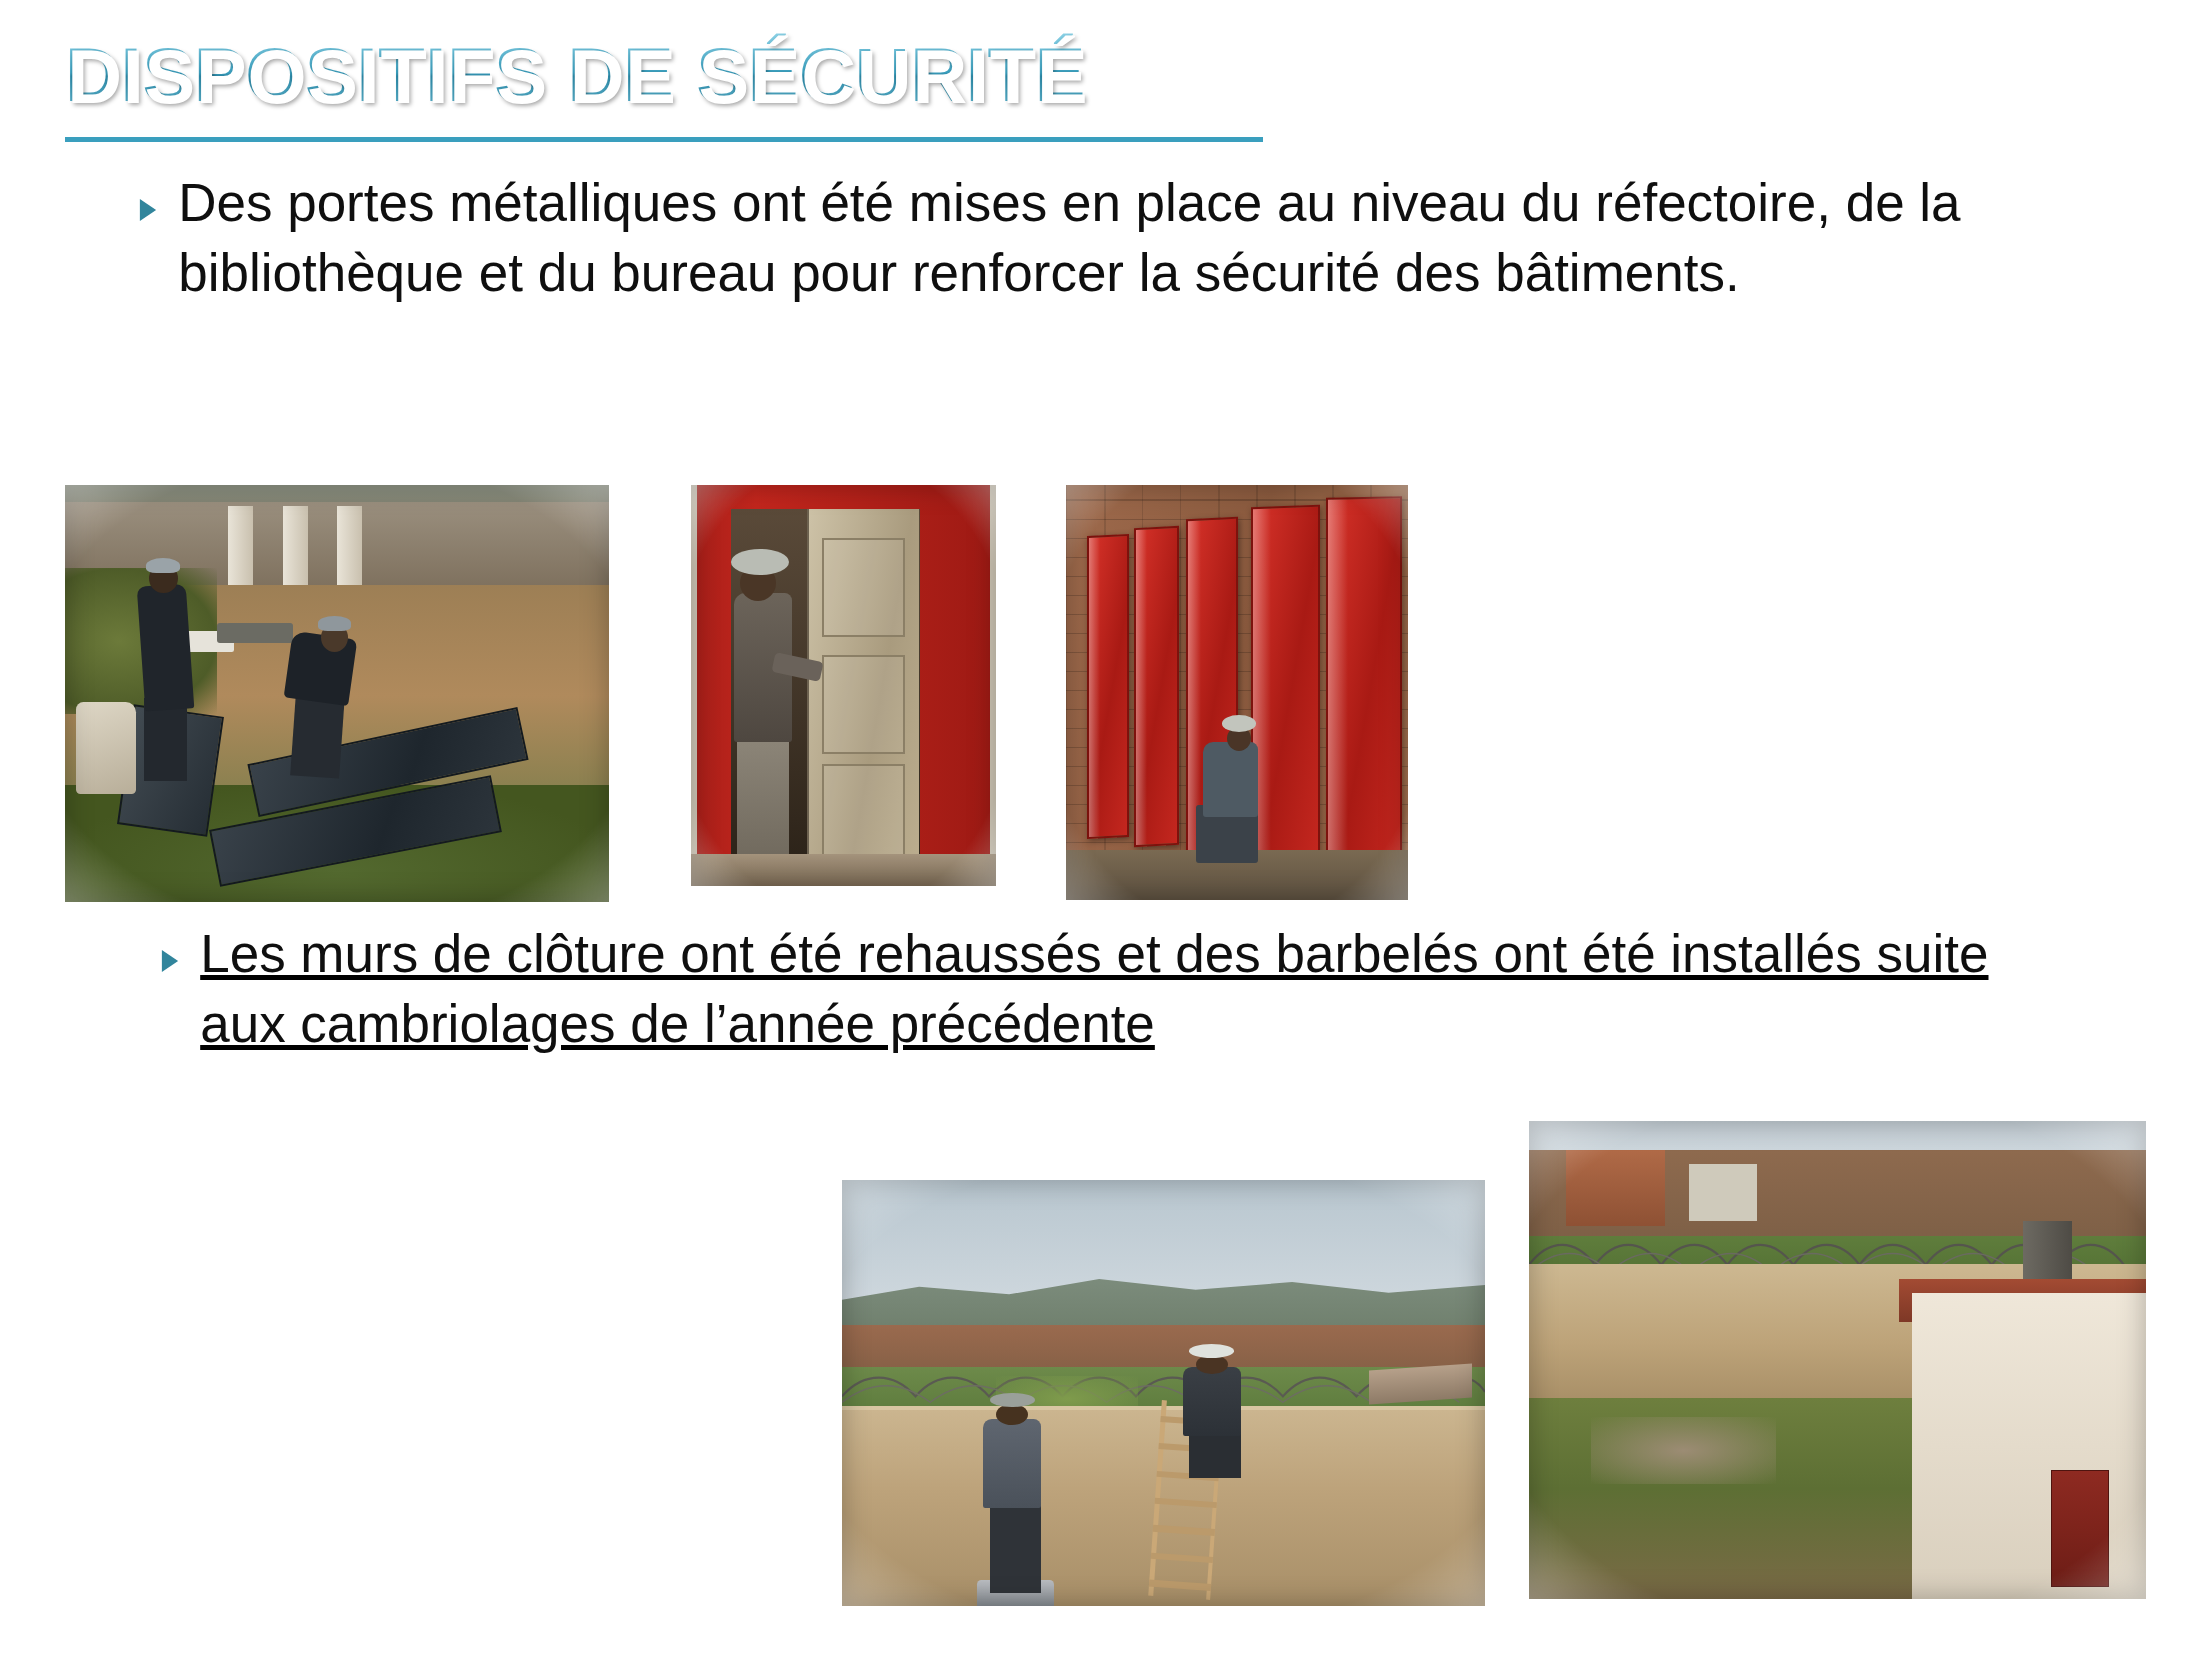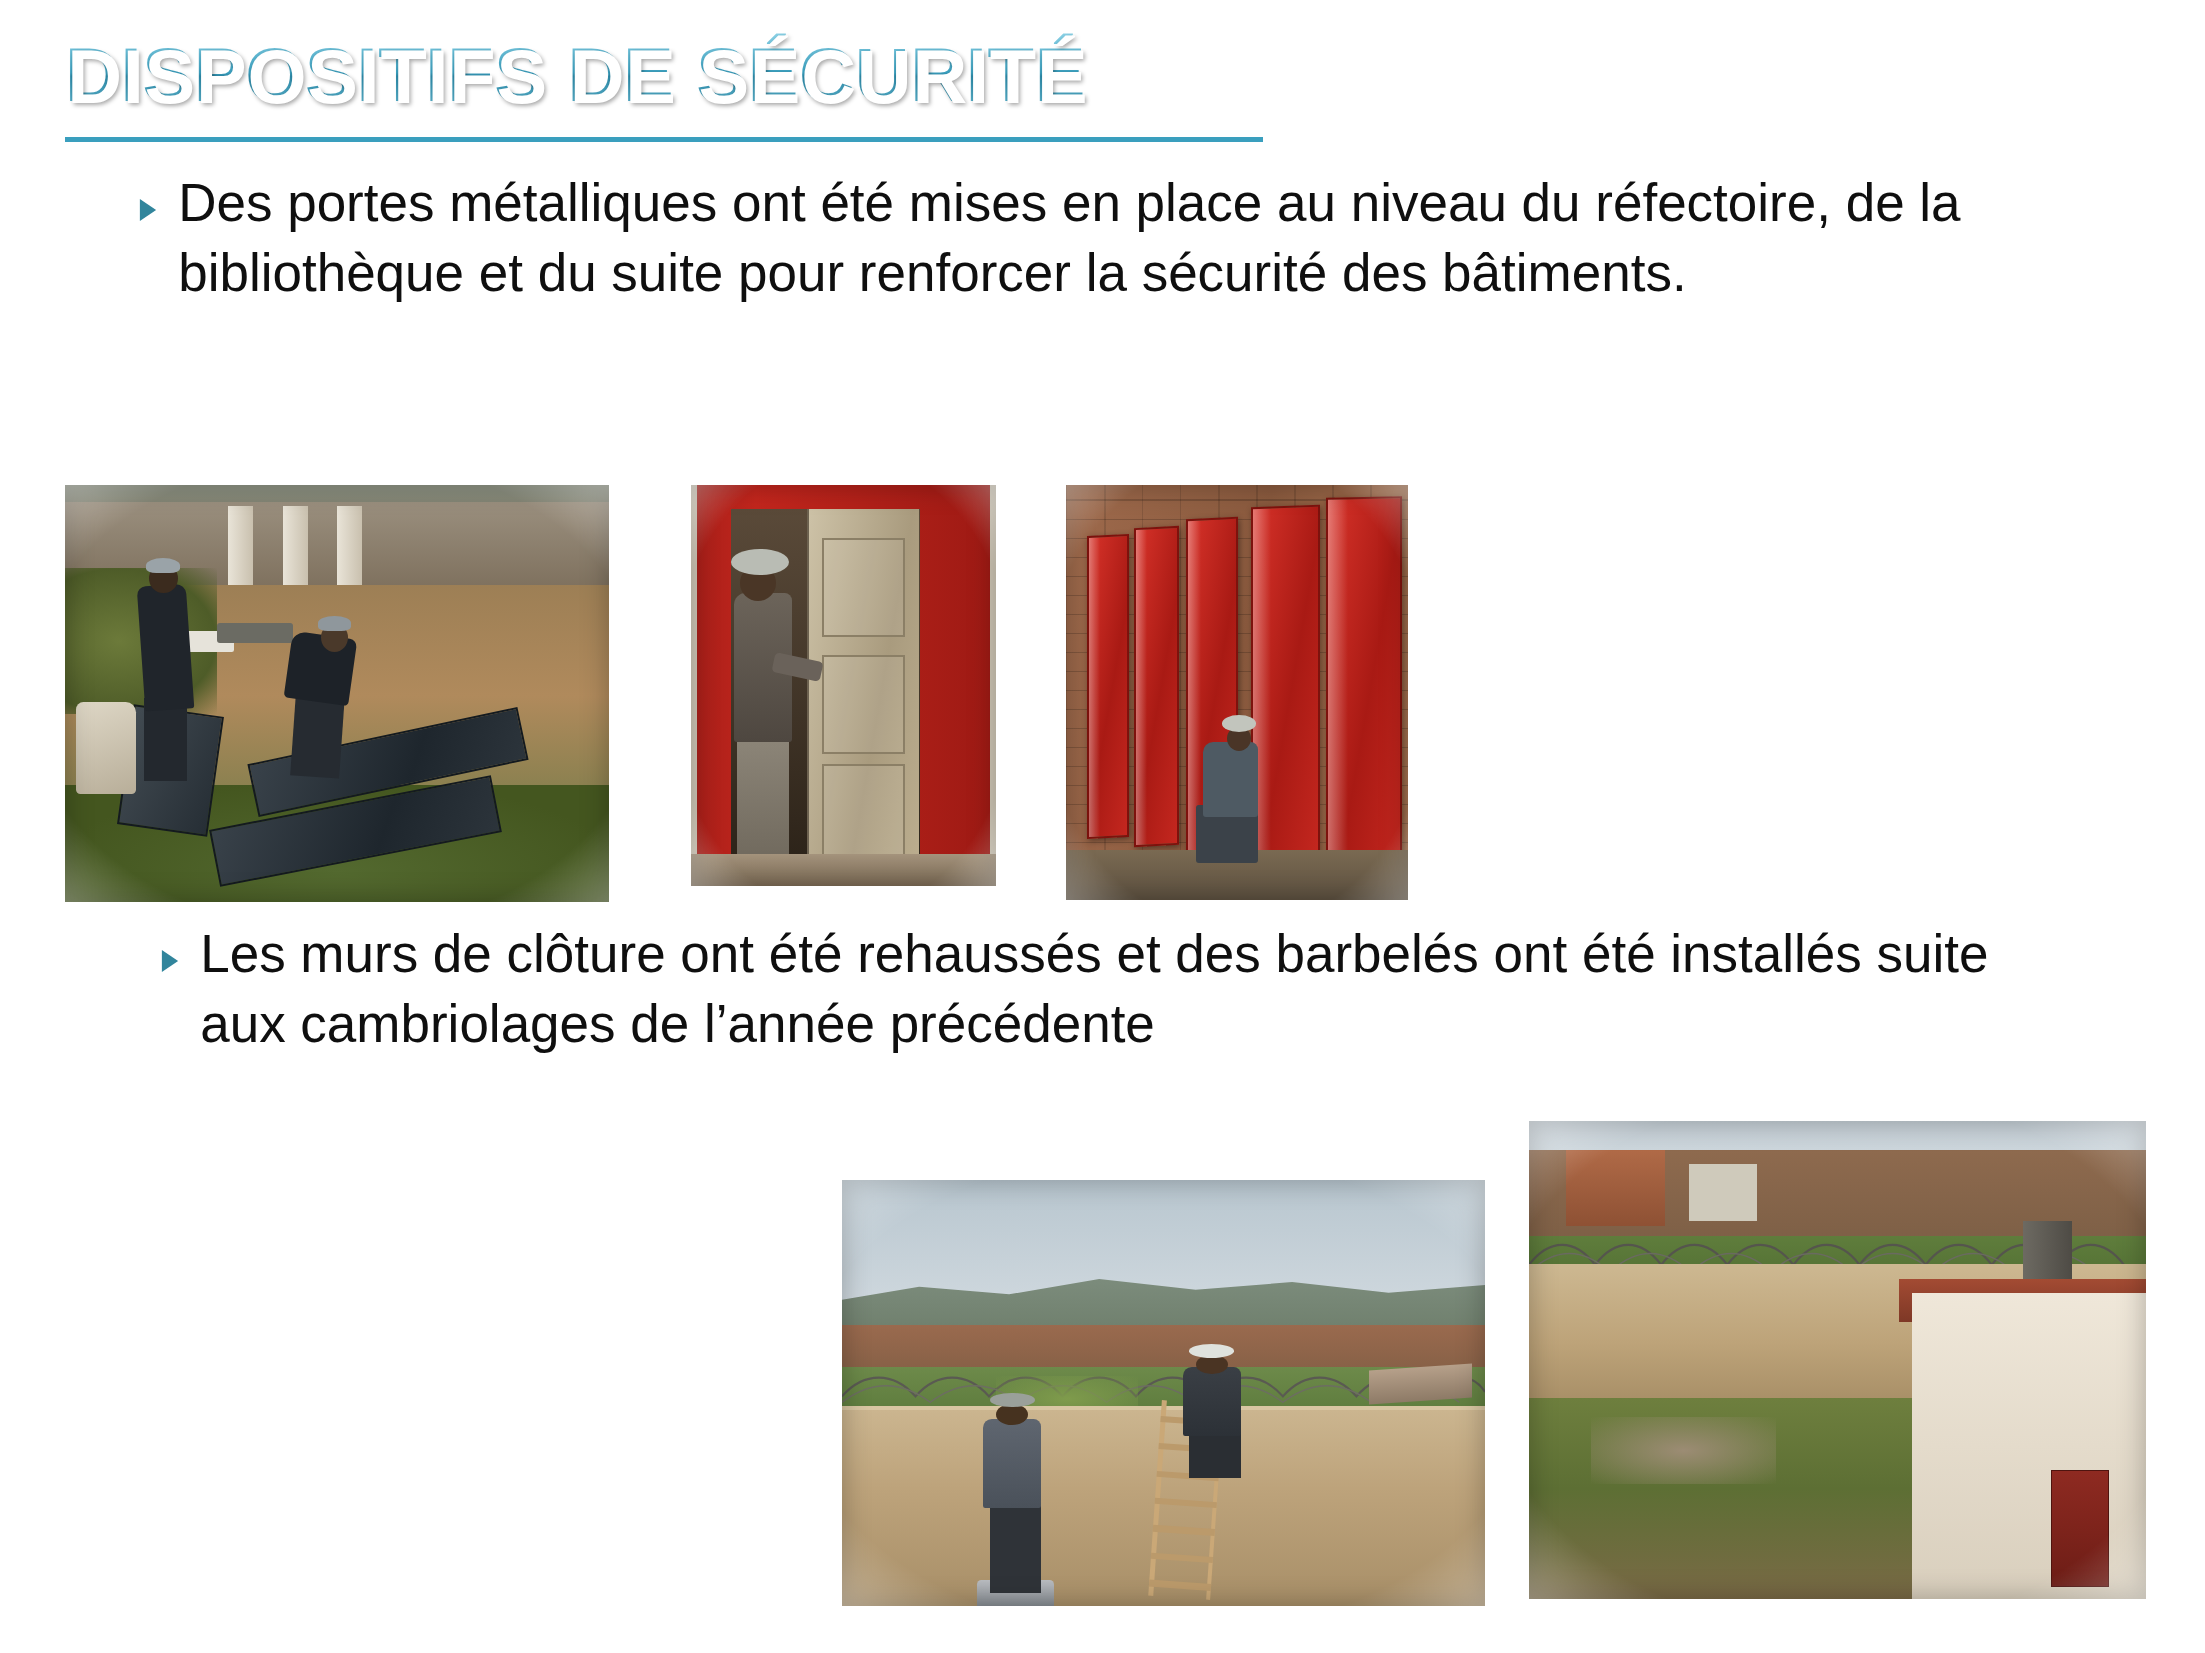--- a/index.html
+++ b/index.html
@@ -56,21 +56,21 @@
   }
   .bullet-marker svg { display: block; }
   .bullet-text {
     font-size: 53px;
     line-height: 1.33;
     color: #0f0f0f;
     font-family: "Liberation Sans", sans-serif;
   }
   #bullet-1 { left: 131px; top: 168px; width: 1999px; }
   #bullet-1 .bullet-text { width: 1926px; }
-  #bullet-2 { left: 153px; top: 919px; width: 1985px; }
+  #bullet-2 { left: 153px; top: 919px; width: 1985px; text-decoration: underline; }
   #bullet-2 .bullet-text { width: 1882px; }
 
   
   .photo {
     position: absolute;
     overflow: hidden;
     background: #b9b0a2;
   }
   .photo .inner { position: absolute; inset: 0; }
   .photo .vignette {
@@ -407,21 +407,21 @@
 
 <div class="slide-title">DISPOSITIFS DE SÉCURITÉ</div>
 <div class="title-underline"></div>
 
 <div class="bullet-block" id="bullet-1">
   <span class="bullet-marker">
     <svg width="34" height="34" viewBox="0 0 46 46" aria-hidden="true">
       <polygon points="12,8 34,23 12,38" fill="#31859c"></polygon>
     </svg>
   </span>
-  <span class="bullet-text">Des portes métalliques ont été mises en place au niveau du réfectoire, de la bibliothèque et du suite pour renforcer la sécurité des bâtiments.</span>
+  <span class="bullet-text">Des portes métalliques ont été mises en place au niveau du réfectoire, de la bibliothèque et du bureau pour renforcer la sécurité des bâtiments.</span>
 </div>
 
 <div class="photo feather" id="photo-1">
   <div class="inner">
     <div class="sky"></div>
     <div class="wallrow"></div>
     <div class="pillar" style="left:30%"></div>
     <div class="pillar" style="left:40%"></div>
     <div class="pillar" style="left:50%"></div>
     <div class="ground"></div>

